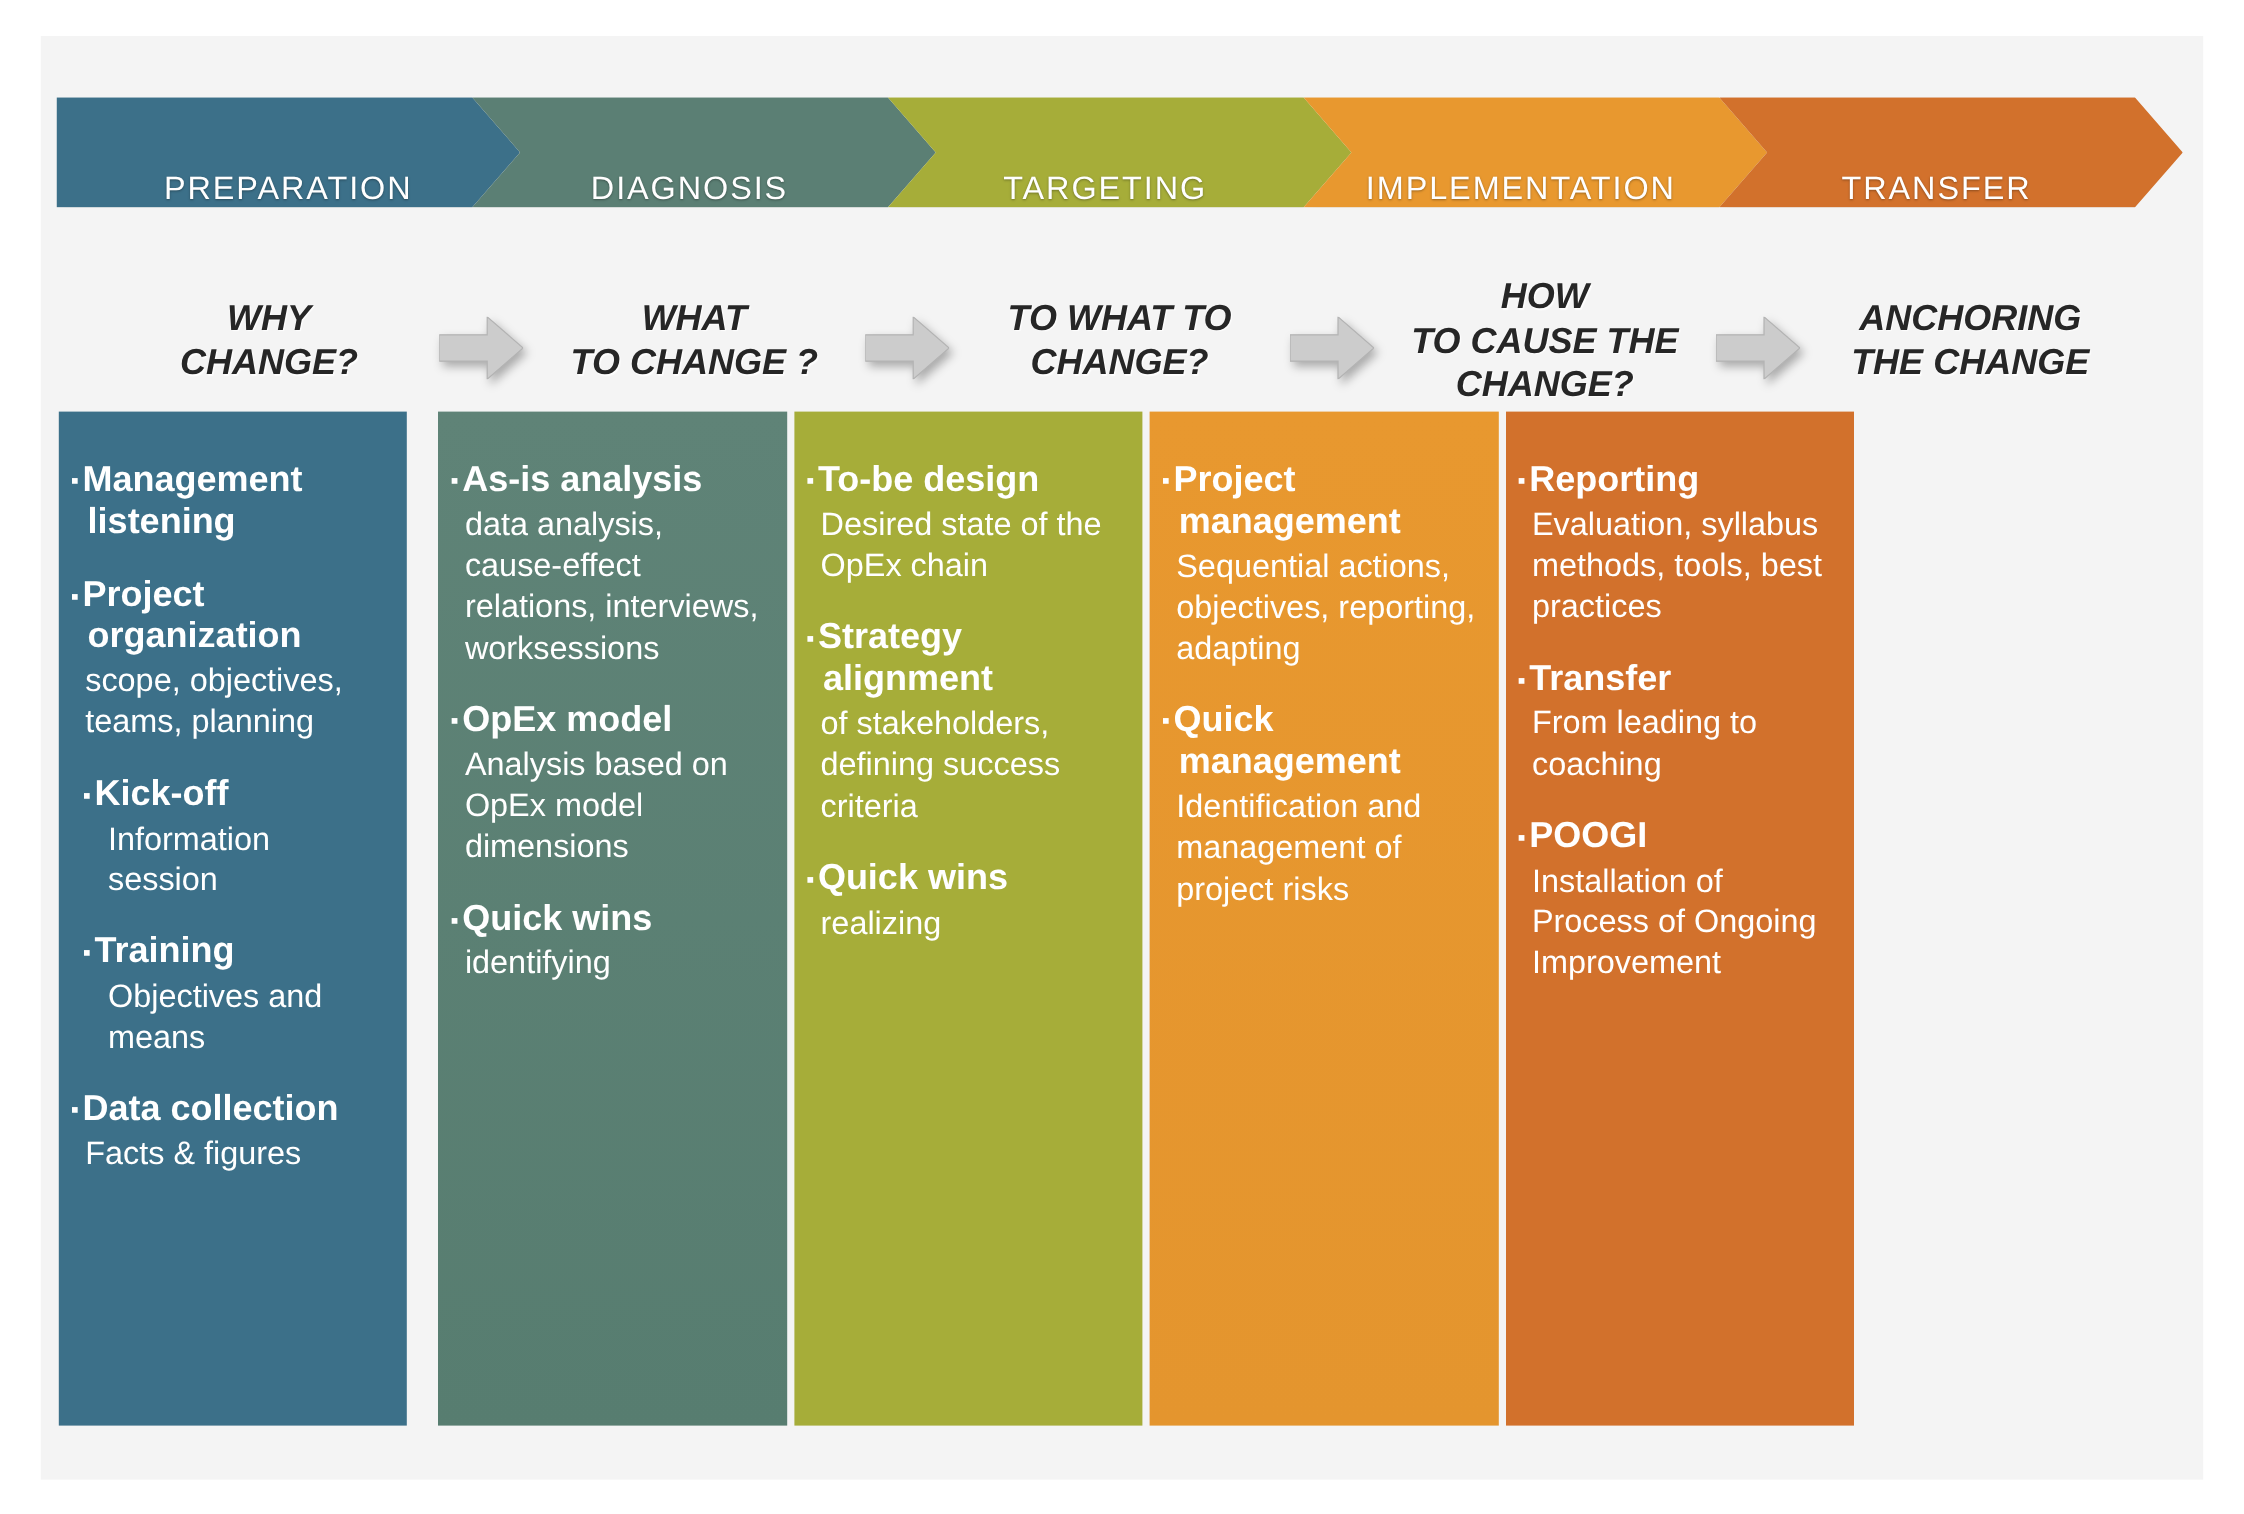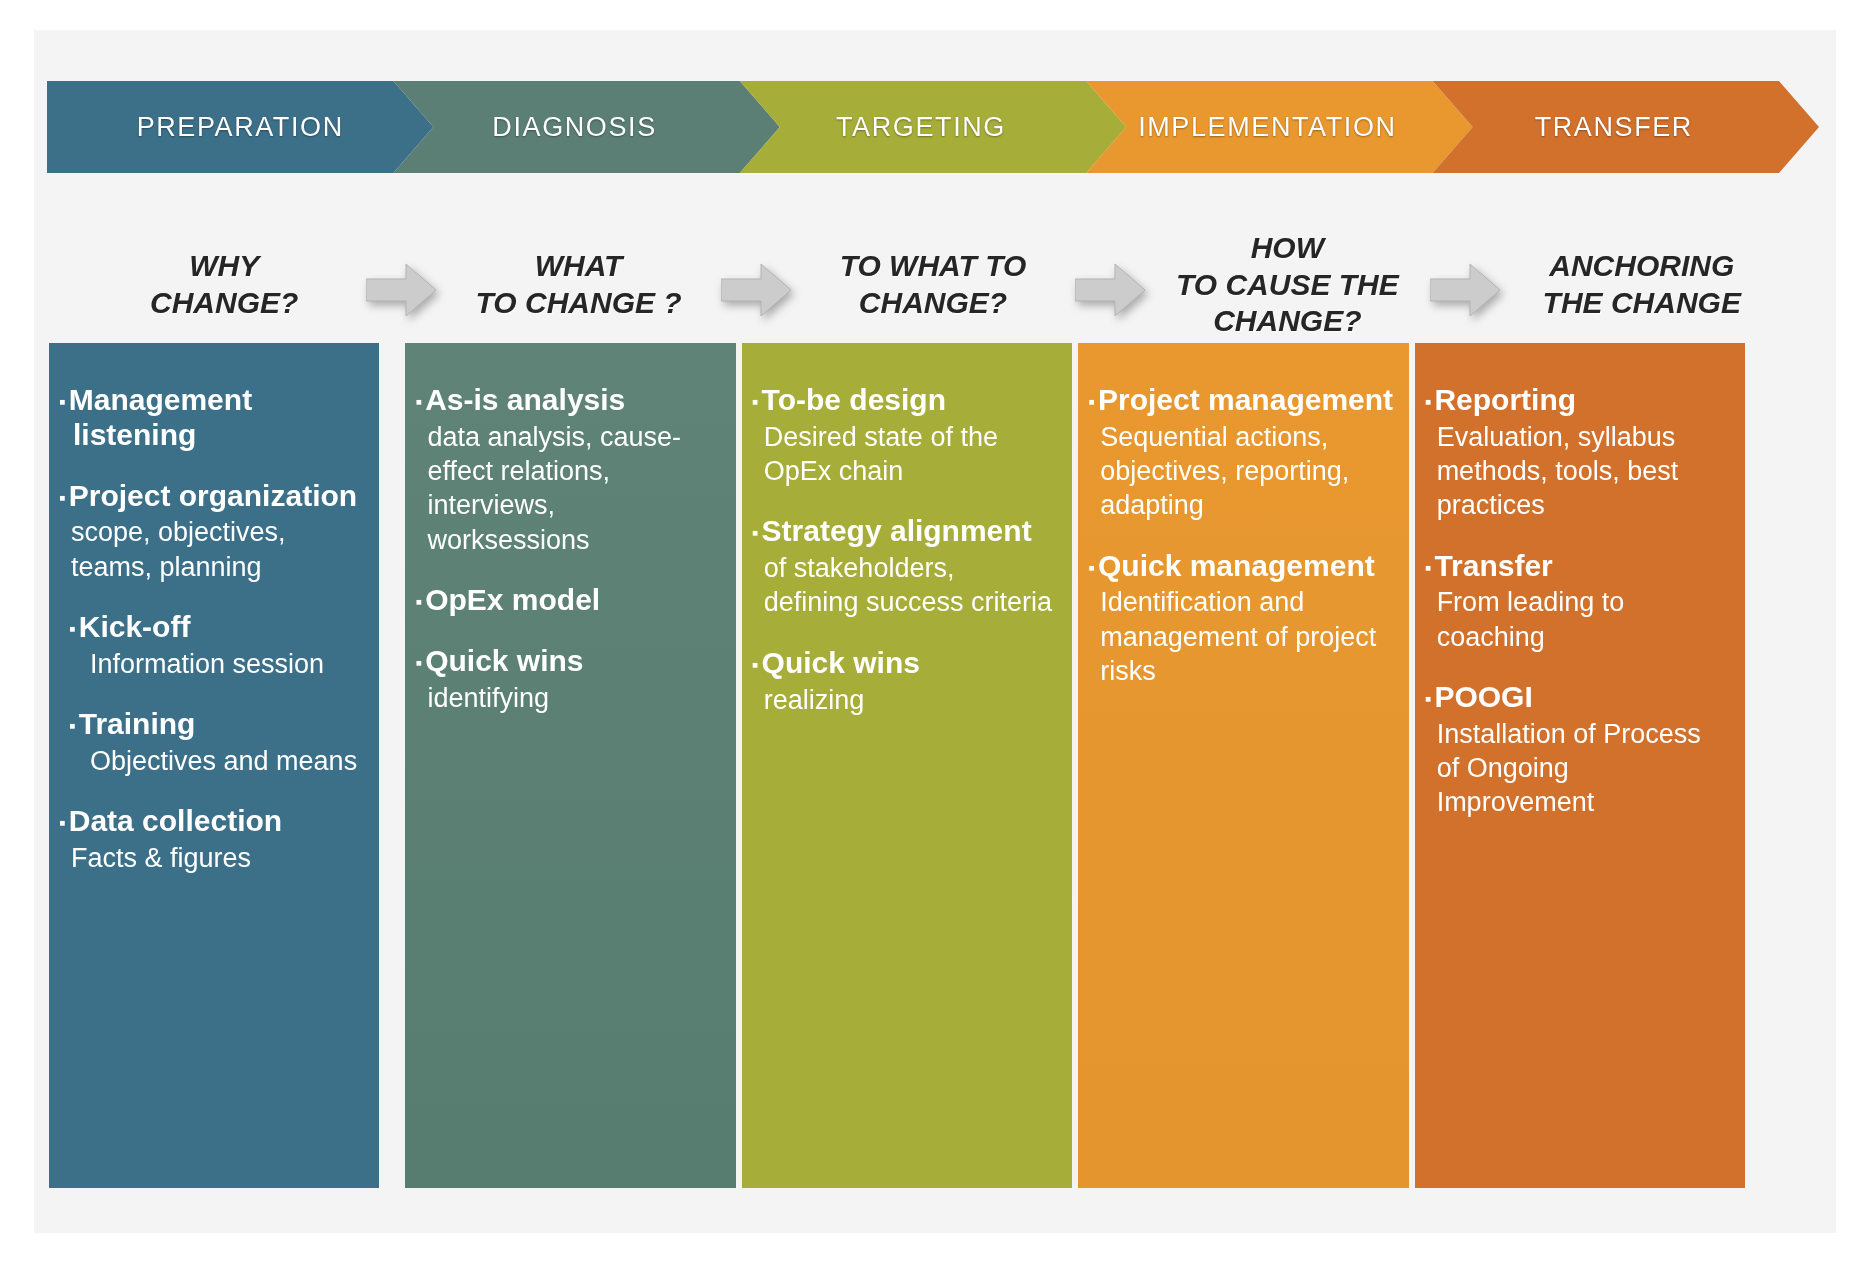--- a/index.html
+++ b/index.html
@@ -18,21 +18,21 @@
 
   
   #chevron-band{
     position:absolute;
     left:13px; top:51px;
     width:1772px; height:92px;
   }
   .chevron{
     position:absolute;
     top:0; height:92px;
-    display:flex; align-items:center; justify-content:center;
+    display:flex; align-items:flex-end; justify-content:center;
     color:#ffffff;
     font-size:27px;
     letter-spacing:1.6px;
     text-shadow:0 1px 2px rgba(0,0,0,.35);
     filter:drop-shadow(4px 5px 5px rgba(0,0,0,.33));
     box-sizing:border-box;
   }
   .chev-label{ position:relative; left:-12px; white-space:nowrap;}
   .chev-label.first{ left:0; }
 
@@ -58,21 +58,21 @@
     position:absolute;
     top:34px;
     width:70px;height:52px;
     filter:drop-shadow(3px 4px 4px rgba(0,0,0,.30));
   }
 
   
   #columns{
     position:absolute;
     left:15px; top:313px;
-    width:1696px; height:845px;
+    width:1496px; height:845px;
     display:flex;
     gap:6px;
   }
   .col{
     position:relative;
     flex:1 1 0;
     padding:40px 0 14px 0;
     box-sizing:border-box;
     overflow:hidden;
   }
@@ -193,20 +193,21 @@
           <div class="blk-body">Facts &amp; figures</div>
         </div>
       </div>
       <div class="col" style="background: linear-gradient(rgb(95, 131, 119) 0%, rgb(87, 125, 112) 100%); margin-left: 20px;">
         <div class="block">
           <div class="blk-head"><span class="bul">▪</span><span>As-is analysis</span></div>
           <div class="blk-body">data analysis, cause-effect relations, interviews, worksessions</div>
         </div>
         <div class="block">
           <div class="blk-head"><span class="bul">▪</span><span>OpEx model</span></div>
+          <div class="blk-body">Analysis based on OpEx model dimensions</div>
         </div>
         <div class="block">
           <div class="blk-head"><span class="bul">▪</span><span>Quick wins</span></div>
           <div class="blk-body">identifying</div>
         </div>
       </div>
       <div class="col" style="background: rgb(166, 173, 57);">
         <div class="block">
           <div class="blk-head"><span class="bul">▪</span><span>To-be design</span></div>
           <div class="blk-body">Desired state of the OpEx chain</div>

